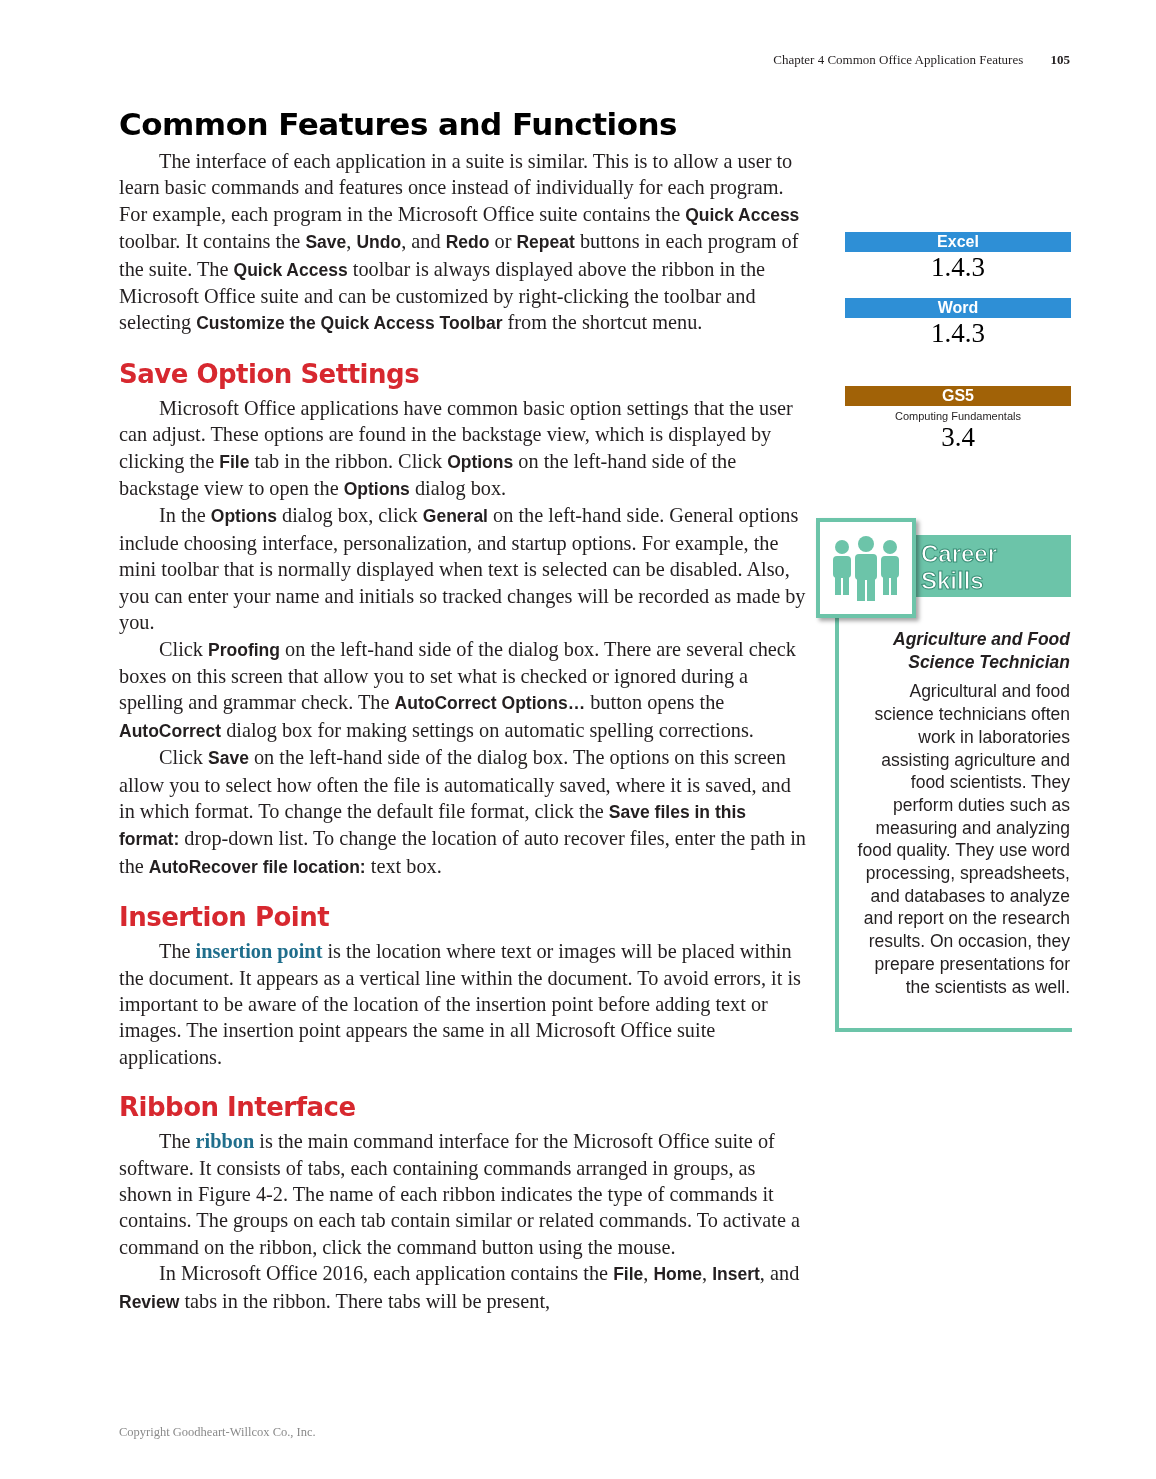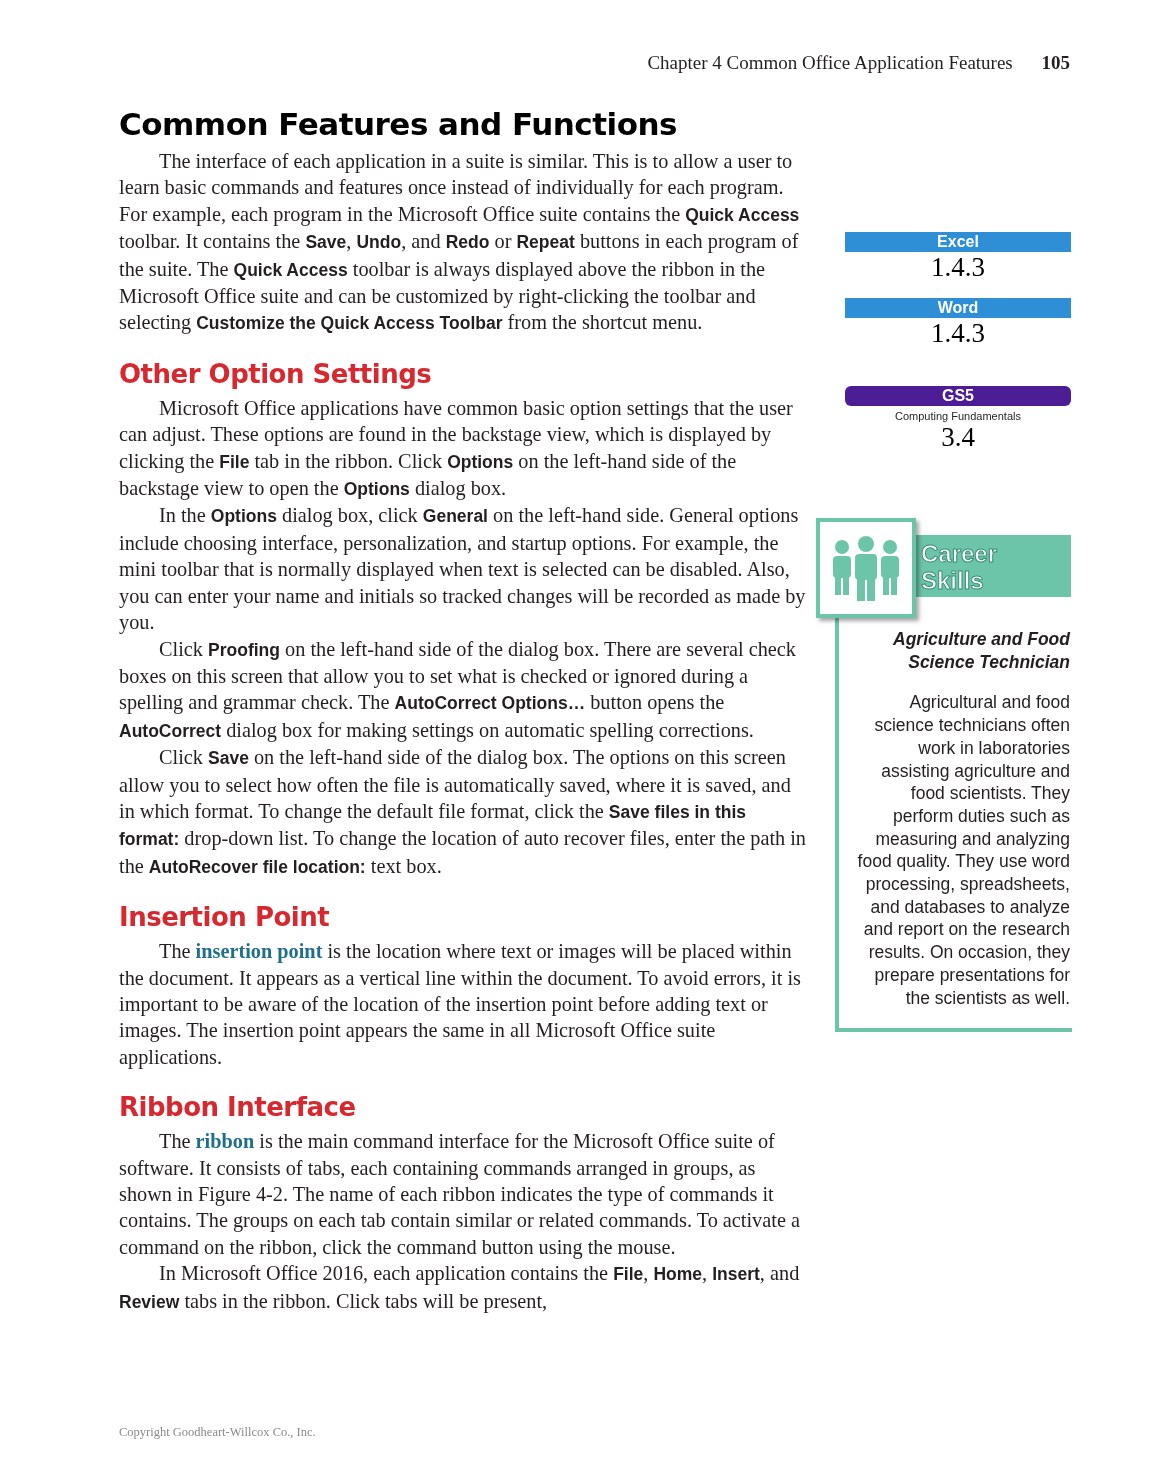--- a/index.html
+++ b/index.html
@@ -2,21 +2,21 @@
 <html><head>
 <meta charset="utf-8">
 <style>
   html, body { margin: 0; padding: 0; background: #ffffff; }
   body {
     width: 1156px; height: 1479px; position: relative; overflow: hidden;
     font-family: "Liberation Serif", serif; color: #231f20;
   }
   .running-head {
     position: absolute; top: 52px; right: 86px;
-    font-size: 19px; color: #231f20;
+    font-size: 13px; color: #231f20;
   }
   .running-head .chap { margin-right: 24px; }
   .running-head .pnum { font-weight: bold; }
 
   .main {
     position: absolute; left: 119px; top: 106px; width: 690px;
   }
   .h1 {
     font-family: "DejaVu Sans", sans-serif; font-weight: bold;
     color: #000000; font-size: 31px; margin: 0 0 6px 0; letter-spacing: -0.5px;
@@ -87,44 +87,44 @@
 
 <div class="running-head">
   <span class="chap">Chapter 4  Common Office Application Features</span>
   <span class="pnum">105</span>
 </div>
 
 <div class="main">
   <h1 class="h1">Common Features and Functions</h1>
   <p class="body"><span>The interface of each application in a suite is similar. This is to allow a user to learn basic commands and features once instead of individually for each program. For example, each program in the Microsoft Office suite contains the </span><b class="sans">Quick Access</b><span> toolbar. It contains the </span><b class="sans">Save</b><span>, </span><b class="sans">Undo</b><span>, and </span><b class="sans">Redo</b><span> or </span><b class="sans">Repeat</b><span> buttons in each program of the suite. The </span><b class="sans">Quick Access</b><span> toolbar is always displayed above the ribbon in the Microsoft Office suite and can be customized by right-clicking the toolbar and selecting </span><b class="sans">Customize the Quick Access Toolbar</b><span> from the shortcut menu.</span></p>
 
-  <h2 class="h2">Other Option Settings</h2>
+  <h2 class="h2">Save Option Settings</h2>
   <p class="body"><span>Microsoft Office applications have common basic option settings that the user can adjust. These options are found in the backstage view, which is displayed by clicking the </span><b class="sans">File</b><span> tab in the ribbon. Click </span><b class="sans">Options</b><span> on the left-hand side of the backstage view to open the </span><b class="sans">Options</b><span> dialog box.</span></p>
   <p class="body"><span>In the </span><b class="sans">Options</b><span> dialog box, click </span><b class="sans">General</b><span> on the left-hand side. General options include choosing interface, personalization, and startup options. For example, the mini toolbar that is normally displayed when text is selected can be disabled. Also, you can enter your name and initials so tracked changes will be recorded as made by you.</span></p>
   <p class="body"><span>Click </span><b class="sans">Proofing</b><span> on the left-hand side of the dialog box. There are several check boxes on this screen that allow you to set what is checked or ignored during a spelling and grammar check. The </span><b class="sans">AutoCorrect Options…</b><span> button opens the </span><b class="sans">AutoCorrect</b><span> dialog box for making settings on automatic spelling corrections.</span></p>
   <p class="body"><span>Click </span><b class="sans">Save</b><span> on the left-hand side of the dialog box. The options on this screen allow you to select how often the file is automatically saved, where it is saved, and in which format. To change the default file format, click the </span><b class="sans">Save files in this format:</b><span> drop-down list. To change the location of auto recover files, enter the path in the </span><b class="sans">AutoRecover file location:</b><span> text box.</span></p>
 
   <h2 class="h2">Insertion Point</h2>
   <p class="body"><span>The </span><b class="term">insertion point</b><span> is the location where text or images will be placed within the document. It appears as a vertical line within the document. To avoid errors, it is important to be aware of the location of the insertion point before adding text or images. The insertion point appears the same in all Microsoft Office suite applications.</span></p>
 
   <h2 class="h2">Ribbon Interface</h2>
   <p class="body"><span>The </span><b class="term">ribbon</b><span> is the main command interface for the Microsoft Office suite of software. It consists of tabs, each containing commands arranged in groups, as shown in Figure 4-2. The name of each ribbon indicates the type of commands it contains. The groups on each tab contain similar or related commands. To activate a command on the ribbon, click the command button using the mouse.</span></p>
-  <p class="body"><span>In Microsoft Office 2016, each application contains the </span><b class="sans">File</b><span>, </span><b class="sans">Home</b><span>, </span><b class="sans">Insert</b><span>, and </span><b class="sans">Review</b><span> tabs in the ribbon. Click tabs will be present,</span></p>
+  <p class="body"><span>In Microsoft Office 2016, each application contains the </span><b class="sans">File</b><span>, </span><b class="sans">Home</b><span>, </span><b class="sans">Insert</b><span>, and </span><b class="sans">Review</b><span> tabs in the ribbon. There tabs will be present,</span></p>
 </div>
 
 <div class="side" style="top:232px;">
   <div class="corr-bar" style="background:#2e8fd6;">Excel</div>
   <div class="corr-num">1.4.3</div>
 </div>
 <div class="side" style="top:298px;">
   <div class="corr-bar" style="background:#2e8fd6;">Word</div>
   <div class="corr-num">1.4.3</div>
 </div>
 <div class="side" style="top:386px;">
-  <div class="corr-bar" style="background:#4c1d95;border-radius:6px;">GS5</div>
+  <div class="corr-bar" style="background:#a16207;">GS5</div>
   <div class="corr-sub">Computing Fundamentals</div>
   <div class="corr-num">3.4</div>
 </div>
 
 <div class="career">
   <div class="career-line"></div>
   <div class="career-bottom"></div>
   <div class="career-banner"></div>
   <div class="career-title">
     <div>Career</div>
@@ -143,17 +143,17 @@
         <rect x="65" y="40" width="6" height="22"></rect>
         <circle cx="40" cy="11" r="8"></circle>
         <rect x="29" y="21" width="22" height="26" rx="4"></rect>
         <rect x="31" y="42" width="8" height="26"></rect>
         <rect x="41" y="42" width="8" height="26"></rect>
       </g>
     </svg>
   </div>
   <div class="career-text">
     <div class="job">Agriculture and Food Science Technician</div>
-    <div style="margin-top:18px;">Agricultural and food science technicians often work in laboratories assisting agriculture and food scientists. They perform duties such as measuring and analyzing food quality. They use word processing, spreadsheets, and databases to analyze and report on the research results. On occasion, they prepare presentations for the scientists as well.</div>
+    <div style="margin-top:7px;">Agricultural and food science technicians often work in laboratories assisting agriculture and food scientists. They perform duties such as measuring and analyzing food quality. They use word processing, spreadsheets, and databases to analyze and report on the research results. On occasion, they prepare presentations for the scientists as well.</div>
   </div>
 </div>
 
 <div class="footer">Copyright Goodheart-Willcox Co., Inc.</div>
 
 </body></html>

